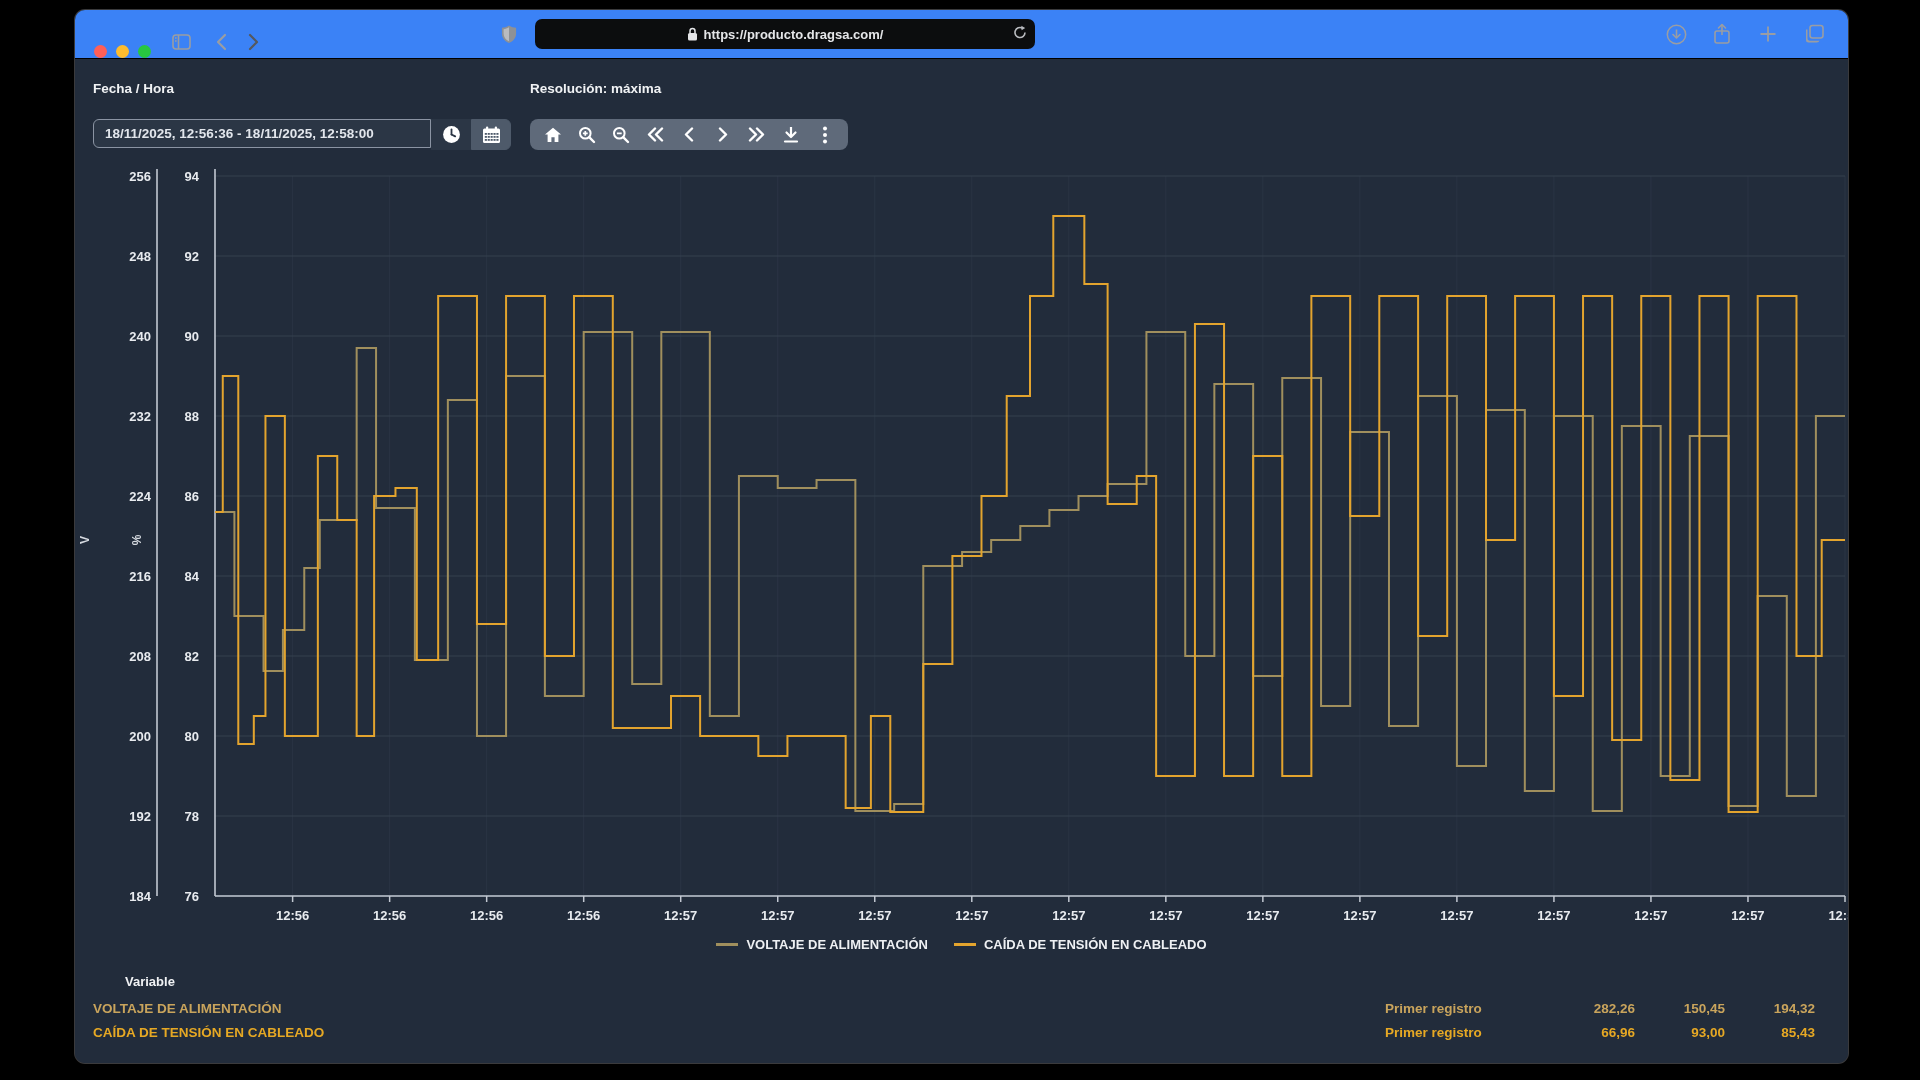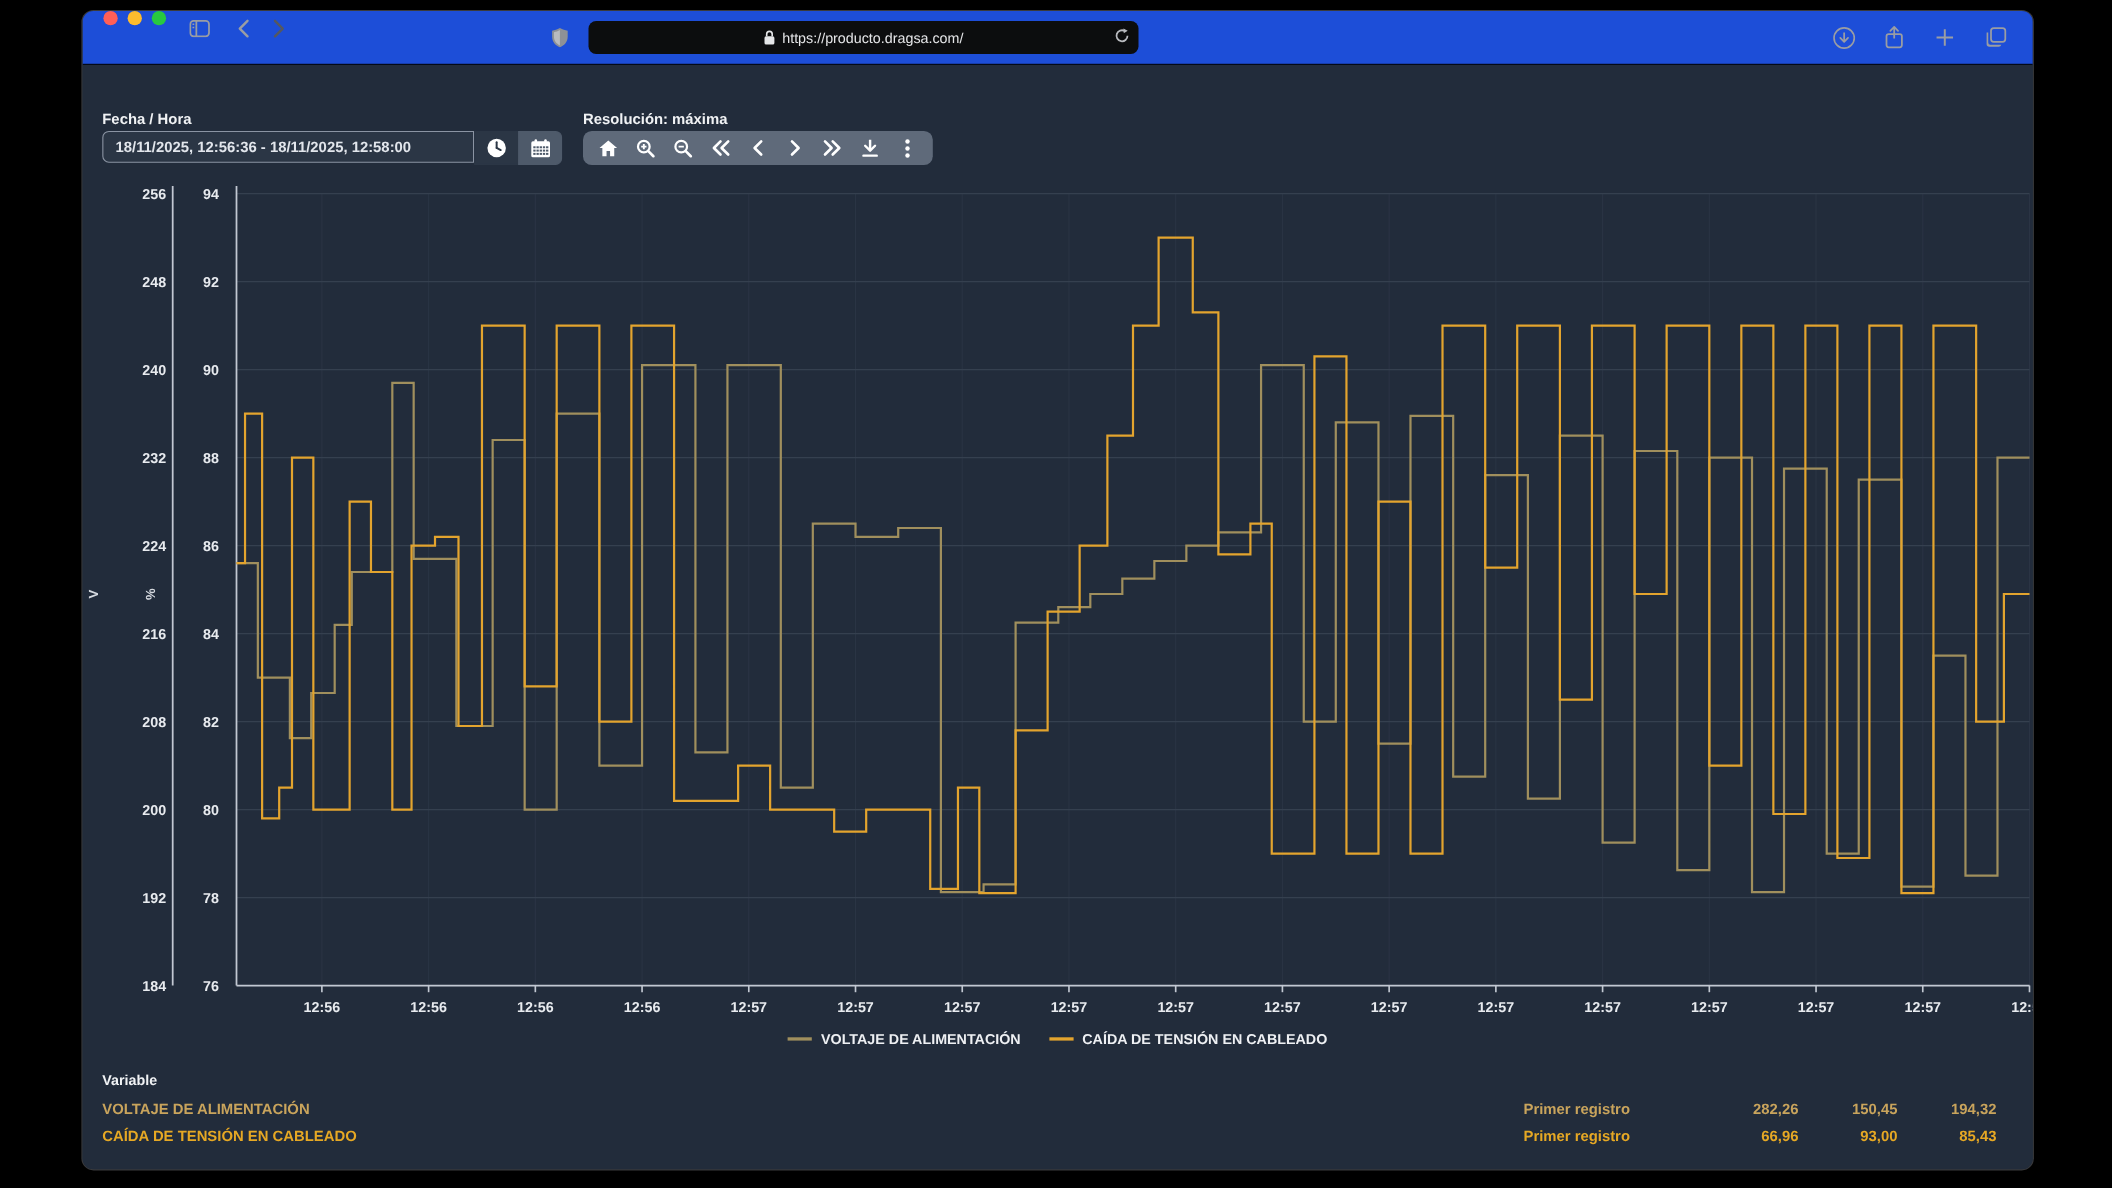--- a/index.html
+++ b/index.html
@@ -1,35 +1,35 @@
 <!DOCTYPE html>
 <html><head>
 <meta charset="utf-8">
 <style>
   html,body{margin:0;padding:0;background:#000;width:1920px;height:1080px;overflow:hidden;
     font-family:"Liberation Sans", sans-serif;}
   .stage{position:absolute;left:0;top:0;width:1920px;height:1080px;background:#000;}
   .window{position:absolute;left:75px;top:10px;width:1773px;height:1053px;border-radius:10px;
     overflow:hidden;background:#222c3b;box-shadow:0 0 0 1px #3a3a3c;}
   
-  .chrome{position:absolute;left:0;top:0;width:100%;height:48px;background:#1d4ed8;
-    border-bottom:1px solid #000;display:flex;align-items:flex-start;}
+  .chrome{position:absolute;left:0;top:0;width:100%;height:48px;background:#3b82f6;
+    border-bottom:1px solid #000;display:flex;align-items:flex-end;font-weight:bold;}
   .tl{width:13px;height:13px;border-radius:50%;margin-right:9px;}
   .tl-group{display:flex;margin-left:19px;margin-right:14px;}
   .chrome-ic{color:#9a9da3;display:flex;align-items:center;justify-content:center;
     width:32px;height:32px;}
   .chrome-ic.dim{color:#55585e;}
   .urlbar{position:absolute;left:460px;top:9px;width:500px;height:30px;background:#0c0d0e;
     border-radius:7px;display:flex;align-items:center;justify-content:center;color:#e5e6e8;
     font-size:13px;}
   .urlbar .reload{position:absolute;right:8px;color:#b9bbbf;}
   .right-icons{position:absolute;right:18px;top:8px;display:flex;gap:14px;}
   
   .content{position:absolute;left:0;top:49px;width:100%;height:1004px;background:#222c3b;}
-  .hdr-label{position:absolute;color:#f0f2f4;font-size:13.5px;font-weight:bold;margin-top:20px;}
+  .hdr-label{position:absolute;color:#f0f2f4;font-size:13.5px;font-weight:bold;}
   .date-group{position:absolute;left:18px;top:60px;display:flex;height:29px;justify-content:flex-end;}
   .date-input{width:325px;height:27px;background:#2b3645;border:1px solid #8b94a3;
     border-radius:6px 0 0 6px;color:#e2e6ec;font-size:13.5px;font-weight:bold;
     padding:0 0 0 11px;outline:none;font-family:"Liberation Sans",sans-serif;}
   .date-btn{width:38px;height:29px;display:flex;align-items:center;justify-content:center;
     background:#2b3645;border:1px solid #2b3645;cursor:pointer;}
   .date-btn.cal{background:#4e5a6a;border-color:#4e5a6a;border-radius:0 6px 6px 0;}
   .toolbar{position:absolute;left:455px;top:60px;height:31px;background:#5f6a7a;
     border-radius:8px;display:flex;align-items:center;padding:0 6px;}
   .tb-btn{width:34px;height:31px;display:flex;align-items:center;justify-content:center;
@@ -40,21 +40,21 @@
   .ylab{fill:#e8ebef;font-size:13px;font-weight:bold;}
   .axunit{fill:#d6dae0;font-size:12px;font-weight:bold;}
   
   .legend{position:absolute;left:0;top:878px;width:100%;display:flex;justify-content:center;
     gap:26px;}
   .leg-item{display:flex;align-items:center;gap:8px;}
   .leg-swatch{width:22px;height:3px;}
   .leg-text{color:#eef0f3;font-size:13px;font-weight:bold;}
   
   .vtable{position:absolute;left:18px;top:915px;width:1722px;}
-  .vt-head{color:#f0f2f4;font-size:13px;font-weight:bold;height:22px;}
+  .vt-head{color:#f0f2f4;font-size:13px;font-weight:bold;height:22px;margin-left:32px;}
   .vt-row{display:flex;align-items:center;height:24px;font-size:13.5px;font-weight:bold;}
   .vt-label{flex:1;}
   .vt-stat{width:160px;text-align:left;}
   .vt-val{width:90px;text-align:right;}
 </style>
 </head>
 <body>
 
 <div class="stage">
   <div class="window">

